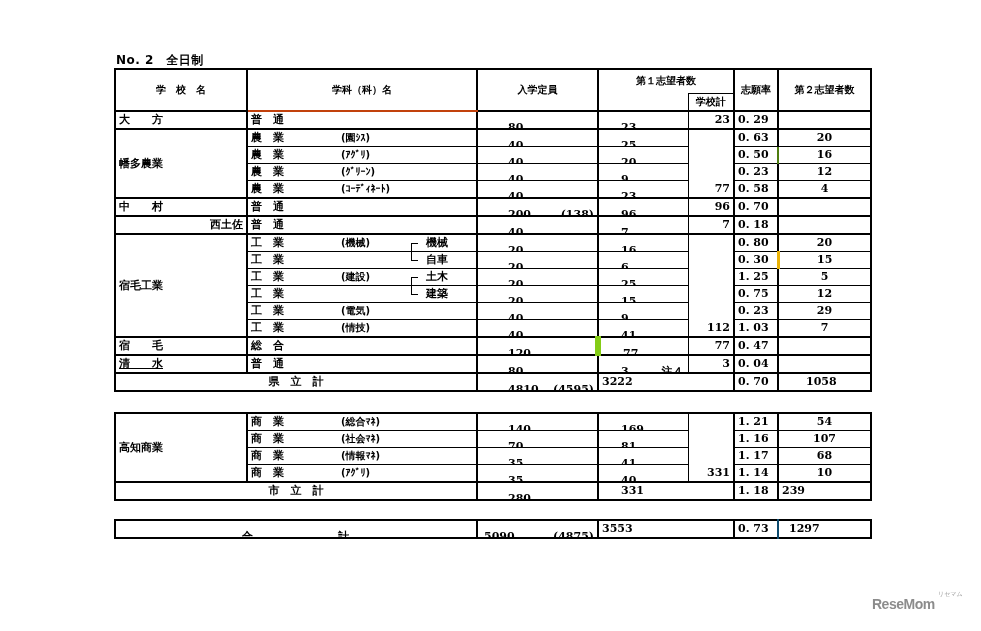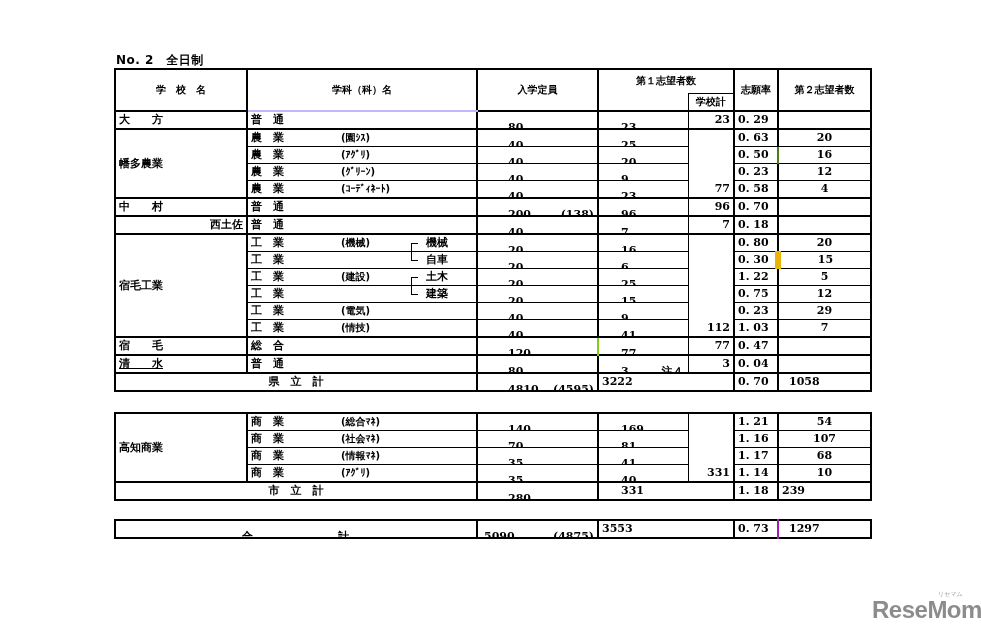--- a/index.html
+++ b/index.html
@@ -18,42 +18,42 @@
   .dept-a { position:absolute; left:0; }
   .dept-b { position:absolute; left:22px; }
   .dept-c { position:absolute; left:90px; font-size:10px; }
   .dept-d { position:absolute; left:175px; }
   .bracket { position:absolute; left:160px; width:6px; border-left:1px solid #000; }
   .school-cell { vertical-align:middle; }
   .cap-main { position:absolute; left:30px; }
   .cap-paren { position:absolute; right:3px; }
   .first-main { position:absolute; left:22px; }
   .first-note { position:absolute; right:4px; }
-  .logo { position:absolute; left:872px; top:596px; font-size:24px; font-weight:bold; color:#8c8c8c; letter-spacing:-0.5px; font-family:"Liberation Sans", sans-serif; }
+  .logo { position:absolute; left:872px; top:596px; font-size:14px; font-weight:bold; color:#8c8c8c; letter-spacing:-0.5px; font-family:"Liberation Sans", sans-serif; }
   .logo-sub { position:absolute; left:938px; top:590px; font-size:6px; color:#9a9a9a; }
 </style>
 </head>
 <body>
 
 <div class="title">No. 2　全日制</div>
 
 <table id="t1" class="outer" style="left:114px; top:68px; width:756px;">
   <colgroup>
     <col style="width:132px">
       <col style="width:230px">
       <col style="width:121px">
       <col style="width:90px">
       <col style="width:46px">
       <col style="width:44px">
       <col style="width:93px">
   </colgroup>
   <tbody>
       <tr>
     <td rowspan="2" class="c hdr" style="height:40px;border-bottom:2px solid #000;border-right:2px solid #000;">学　校　名</td>
-    <td rowspan="2" class="c hdr" style="border-bottom:2px solid #c4b5fd;border-right:2px solid #000;">学科（科）名</td>
+    <td rowspan="2" class="c hdr" style="border-bottom:2px solid #c2410c;border-right:2px solid #000;">学科（科）名</td>
     <td rowspan="2" class="c hdr" style="border-bottom:2px solid #000;border-right:2px solid #000;">入学定員</td>
     <td colspan="2" class="c hdr" style="border-bottom:none;height:22px;border-right:2px solid #000;">第１志望者数</td>
     <td rowspan="2" class="c hdr" style="border-bottom:2px solid #000;border-right:2px solid #000;">志願率</td>
     <td rowspan="2" class="c hdr" style="border-bottom:2px solid #000;">第２志望者数</td>
   </tr>
   <tr>
     <td style="border-top:none;border-right:none;border-bottom:2px solid #000;"></td>
     <td class="c hdr" style="border-bottom:2px solid #000;border-right:2px solid #000;">学校計</td>
   </tr>
   </tbody>
@@ -216,40 +216,40 @@
             <span class="dept-d">自車</span>
             <span class="bracket" style="top:0;height:8px;border-bottom:1px solid #000;"></span>
           </div>
         </td>
         <td class="num" style="position:relative;border-right:2px solid #000;">
           <span class="cap-main">20</span>
         </td>
         <td class="num" style="position:relative;">
           <span class="first-main">6</span>
         </td>
-        <td class="num" style="border-right:6px solid #eab308;"><span>0. 30</span></td>
+        <td class="num" style="border-right:3px solid #eab308;"><span>0. 30</span></td>
         <td class="c num"><span>15</span></td>
       </tr>
       <tr>
         <td style="border-right:2px solid #000;">
           <div class="dept-wrap">
             <span class="dept-a">工</span>
             <span class="dept-b">業</span>
             <span class="dept-c">(建設)</span>
             <span class="dept-d">土木</span>
             <span class="bracket" style="top:8px;height:8px;border-top:1px solid #000;"></span>
           </div>
         </td>
         <td class="num" style="position:relative;border-right:2px solid #000;">
           <span class="cap-main">20</span>
         </td>
         <td class="num" style="position:relative;">
           <span class="first-main">25</span>
         </td>
-        <td class="num" style="border-right:2px solid #000;"><span>1. 22</span></td>
+        <td class="num" style="border-right:2px solid #000;"><span>1. 25</span></td>
         <td class="c num"><span>5</span></td>
       </tr>
       <tr>
         <td style="border-right:2px solid #000;">
           <div class="dept-wrap">
             <span class="dept-a">工</span>
             <span class="dept-b">業</span>
             <span class="dept-c"></span>
             <span class="dept-d">建築</span>
             <span class="bracket" style="top:0;height:8px;border-bottom:1px solid #000;"></span>
@@ -300,21 +300,21 @@
       </tr>
       <tr class="thick-top">
         <td class="school-cell" rowspan="1" style="border-right:2px solid #000;"><span>宿　　毛</span></td>
         <td style="border-right:2px solid #000;">
           <div class="dept-wrap">
             <span class="dept-a">総</span>
             <span class="dept-b">合</span>
             <span class="dept-c"></span>
           </div>
         </td>
-        <td class="num" style="position:relative;border-right:2px solid #84cc16;margin-left:19px;">
+        <td class="num" style="position:relative;border-right:6px solid #84cc16;margin-left:19px;">
           <span class="cap-main">120</span>
         </td>
         <td class="num" style="position:relative;">
           <span class="first-main">77</span>
         </td>
         <td class="r num" style="border-right:2px solid #000;"><span>77</span></td>
         <td class="num" style="border-right:2px solid #000;"><span>0. 47</span></td>
         <td class="c num"><span></span></td>
       </tr>
       <tr class="thick-top">
@@ -340,21 +340,21 @@
     </tbody>
   <tbody>
       <tr class="thick-top">
     <td colspan="2" class="c" style="border-right:2px solid #000;">県　立　計</td>
     <td class="num" style="position:relative;border-right:2px solid #000;">
       <span class="cap-main">4810</span>
       <span class="cap-paren">(4595)</span>
     </td>
     <td colspan="2" class="num" style="border-right:2px solid #000;">3222</td>
     <td class="num" style="border-right:2px solid #000;">0. 70</td>
-    <td class="num" style="padding-left:10px;">1058</td>
+    <td class="num" style="padding-left:27px;">1058</td>
   </tr>
 </tbody>
   </table>
 
 <table id="t2" class="outer" style="left:114px; top:412px; width:756px;">
   <colgroup>
     <col style="width:132px">
       <col style="width:230px">
       <col style="width:121px">
       <col style="width:90px">
@@ -461,20 +461,20 @@
       <tr>
     <td colspan="2" style="position:relative;border-right:2px solid #000;">
       <span style="position:absolute;left:126px;">合</span>
       <span style="position:absolute;left:222px;">計</span>
     </td>
     <td class="num" style="position:relative;border-right:2px solid #000;">
       <span style="position:absolute;left:6px;">5090</span>
       <span class="cap-paren">(4875)</span>
     </td>
     <td colspan="2" class="num" style="border-right:2px solid #000;">3553</td>
-    <td class="num" style="border-right:2px solid #a21caf;">0. 73</td>
+    <td class="num" style="border-right:2px solid #0c4a6e;">0. 73</td>
     <td class="num" style="padding-left:10px;">1297</td>
   </tr>
 </tbody>
   </table>
 
 <div class="logo-sub">リセマム</div>
 <div class="logo">ReseMom</div>
 
 </body></html>

